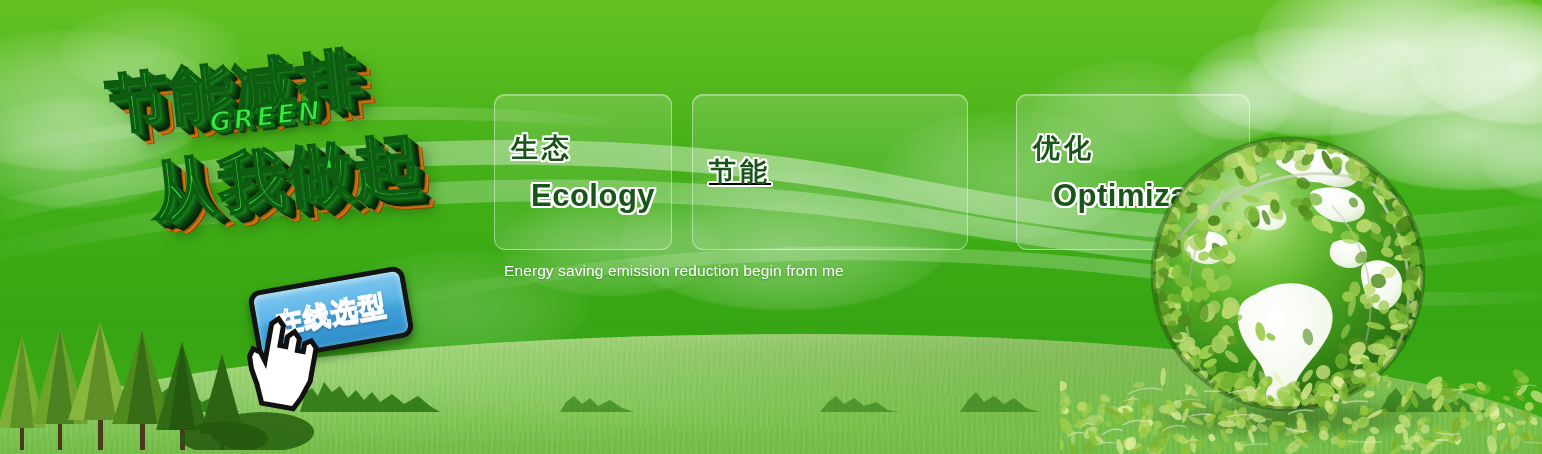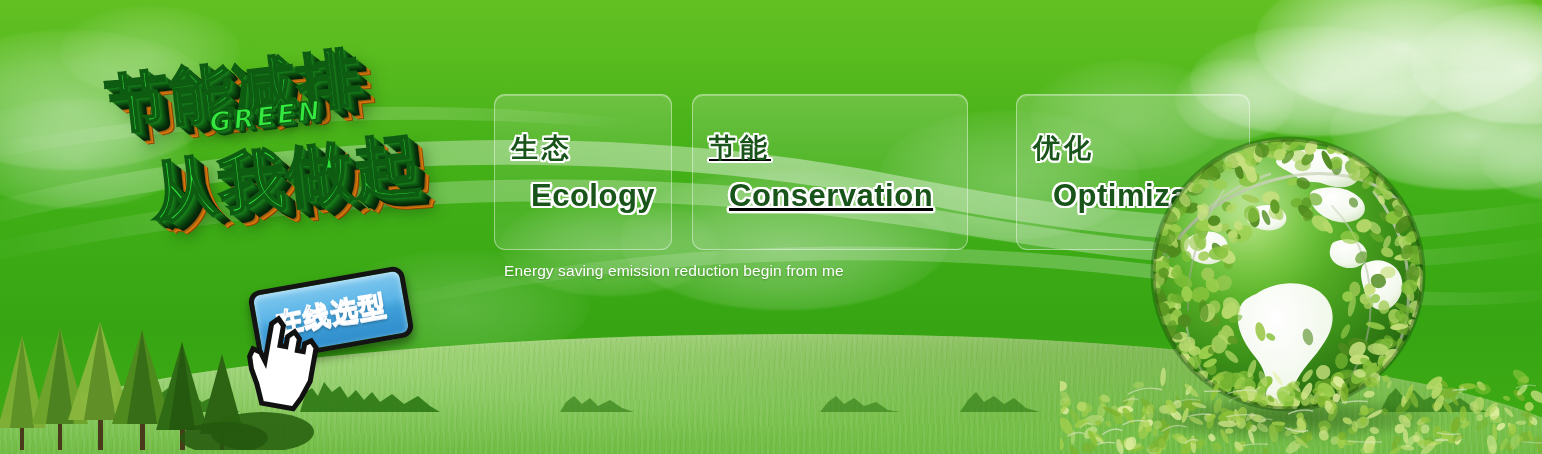--- a/index.html
+++ b/index.html
@@ -366,21 +366,20 @@
              L74,74 L68,92 L62,104 Z" fill="#ffffff" stroke="#111111" stroke-width="5" stroke-linejoin="miter"></path>
   </svg>
 
   <div class="cards">
     <div class="card card-1">
       <span class="card-cn">生态</span>
       <span class="card-en">Ecology</span>
     </div>
     <div class="card card-2">
       <span class="card-cn">节能</span>
-      <span class="card-en">Conservation</span>
     </div>
     <div class="card card-3">
       <span class="card-cn">优化</span>
       <span class="card-en">Optimization</span>
     </div>
   </div>
 
   <div class="tagline">Energy saving emission reduction begin from me</div>
 
   <div class="globe-wrap">

